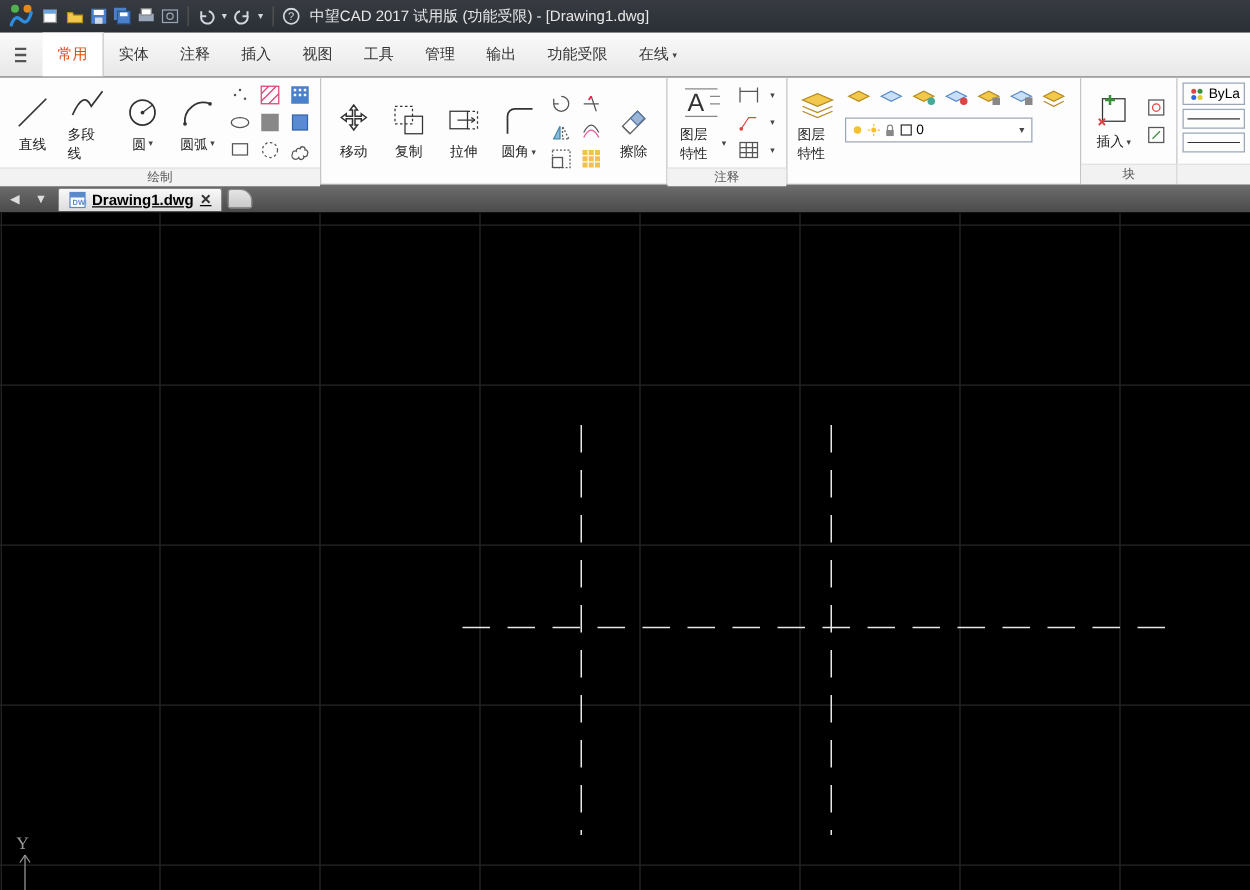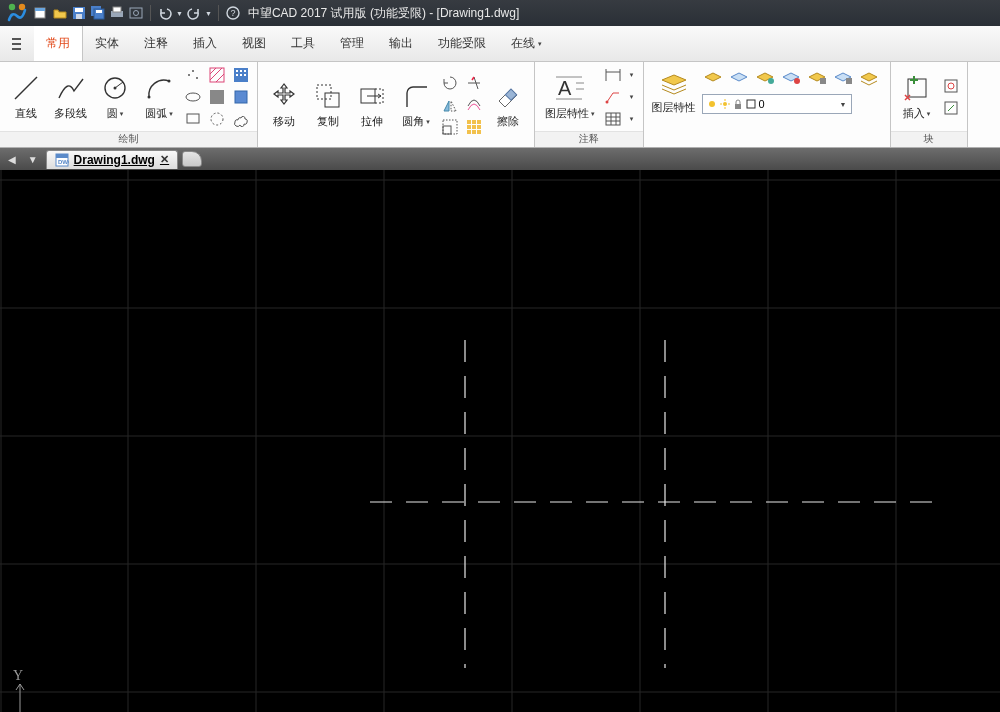--- a/index.html
+++ b/index.html
@@ -616,20 +616,41 @@
               <rect x="3" y="3" width="12" height="12" stroke="#555" fill="none"></rect>
               <path d="M6 12l6-6" stroke="#3a8f3a"></path>
             </svg>
           </div>
       </div>
     </div>
     <div class="ribbon-group-label">块</div>
   </div>
 
   <div class="ribbon-group" style="border-right:none;">
+    <div class="ribbon-group-content" style="flex-direction:column; align-items:flex-start; gap:3px; padding:4px;">
+      <div style="display:flex;align-items:center;gap:3px;border:1px solid #9aa7b8;padding:1px 3px;font-size:11px;">
+        <svg width="14" height="14">
+            <circle cx="5" cy="5" r="2" fill="#d44"></circle>
+            <circle cx="10" cy="5" r="2" fill="#3a8f3a"></circle>
+            <circle cx="5" cy="10" r="2" fill="#36d"></circle>
+            <circle cx="10" cy="10" r="2" fill="#dc3"></circle>
+          </svg>
+        <span>ByLa</span>
+      </div>
+      <div style="width:50px;height:16px;border:1px solid #9aa7b8;display:flex;align-items:center;">
+        <svg width="48" height="14">
+            <line x1="3" y1="7" x2="45" y2="7" stroke="#333"></line>
+          </svg>
+      </div>
+      <div style="width:50px;height:16px;border:1px solid #9aa7b8;display:flex;align-items:center;">
+        <svg width="48" height="14">
+            <line x1="3" y1="7" x2="45" y2="7" stroke="#333" stroke-width="0.8"></line>
+          </svg>
+      </div>
+    </div>
     <div class="ribbon-group-label"></div>
   </div>
 </div>
 
 <div class="filetabs">
   <span class="ft-arrow">◀</span>
   <span class="ft-arrow">▼</span>
   <div class="filetab">
     <svg width="14" height="14">
         <rect x="1" y="1" width="12" height="12" fill="#fff" stroke="#5a8ac9"></rect>

